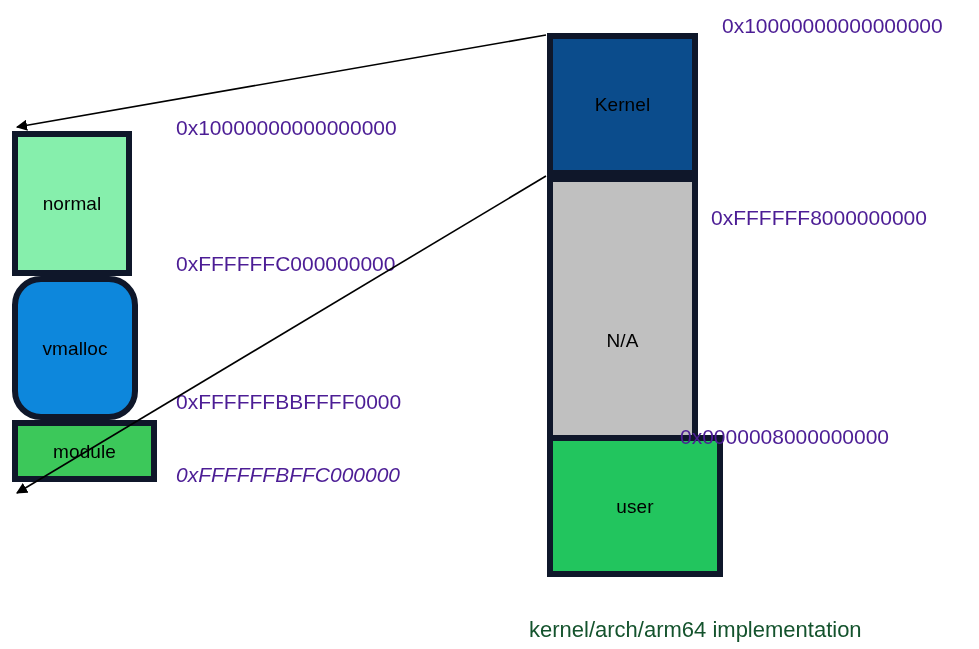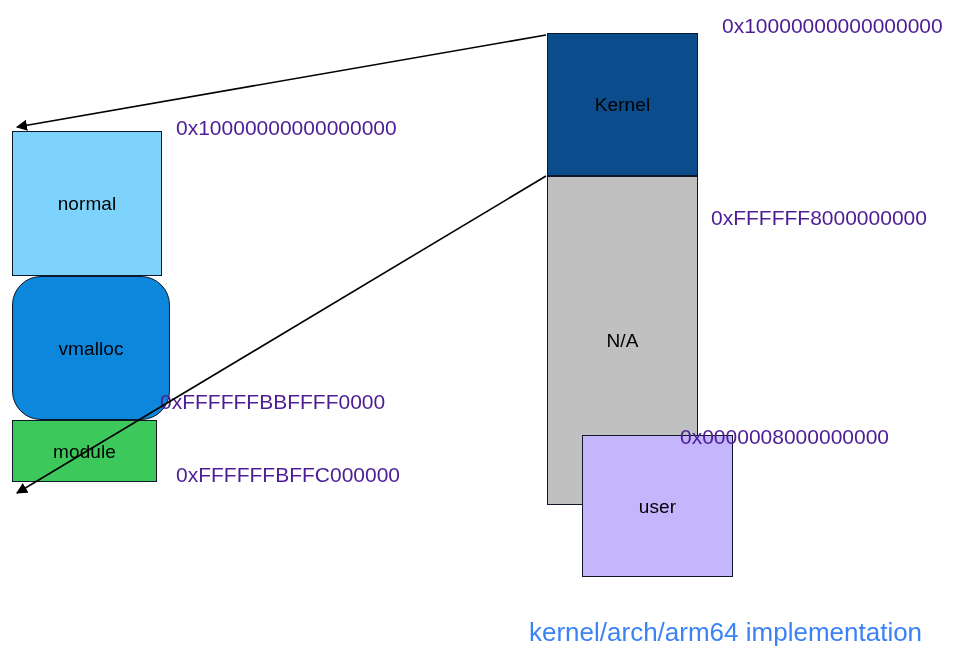--- a/index.html
+++ b/index.html
@@ -25,21 +25,21 @@
   }
 
   
   .bar-column {
     position: absolute;
     box-sizing: border-box;
   }
   .bar-segment {
     position: absolute;
     box-sizing: border-box;
-    border: 1px solid #0f172a;
+    border: 6px solid #0f172a;
     display: flex;
     align-items: center;
     justify-content: center;
   }
   .bar-segment-label {
     font-size: 19px;
     line-height: 1;
     color: #000000;
     font-family: "Liberation Sans", sans-serif;
     letter-spacing: 0.1px;
@@ -52,71 +52,72 @@
     font-size: 21px;
     line-height: 1;
     color: #4c1d95;
     white-space: nowrap;
     font-family: "Liberation Sans", sans-serif;
   }
 
   
   .caption {
     position: absolute;
-    font-size: 26px;
+    font-size: 22px;
     line-height: 1;
-    color: #3b82f6;
+    color: #14532d;
     white-space: nowrap;
     font-family: "Liberation Sans", sans-serif;
   }
 
   
   #arrow-layer {
     position: absolute;
     left: 0; top: 0;
     width: 979px;
     height: 649px;
     pointer-events: none;
   }
 </style>
 </head>
 <body>
 
 <div id="diagram-root">
 
   <div class="bar-column" id="left-column" style="left:12px; top:33px; width:145px; height:580px;">
 
-    <div class="bar-segment" id="seg-normal" style="left: 0px; width: 150px; top: 98px; height: 145px; background: #7dd3fc;">
+    <div class="bar-segment" id="seg-normal" style="left: 0px; width: 120px; top: 98px; height: 145px; background: #86efac;">
       <span class="bar-segment-label">normal</span>
     </div>
 
-    <div class="bar-segment" id="seg-vmalloc" style="left: 0px; width: 158px; top: 243px; height: 144px; background: rgb(13, 135, 220); border-radius: 29px;">
+    <div class="bar-segment" id="seg-vmalloc" style="left: 0px; width: 126px; top: 243px; height: 144px; background: rgb(13, 135, 220); border-radius: 29px;">
       <span class="bar-segment-label">vmalloc</span>
     </div>
 
     <div class="bar-segment" id="seg-module" style="left: 0px; width: 145px; top: 387px; height: 62px; background: rgb(60, 200, 90);">
       <span class="bar-segment-label">module</span>
     </div>
   </div>
 
   <div class="addr-label" id="laddr0" style="left: 176px; top: 117px;">0x10000000000000000</div>
-  <div class="addr-label" id="laddr2" style="left: 160px; top: 391px;">0xFFFFFFBBFFFF0000</div>
-  <div class="addr-label" id="laddr3" style="left: 176px; top: 464px;">0xFFFFFFBFFC000000</div>
+  <div class="addr-label" id="laddr1" style="left: 176px; top: 253px;">0xFFFFFFC000000000</div>
+  <div class="addr-label" id="laddr2" style="left: 176px; top: 391px;">0xFFFFFFBBFFFF0000</div>
+  <div class="addr-label" id="laddr3" style="left: 176px; top: 464px; font-style: italic;">0xFFFFFFBFFC000000</div>
 
   <div class="bar-column" id="right-column" style="left:547px; top:33px; width:151px; height:580px;">
 
     <div class="bar-segment" id="seg-kernel" style="left: 0px; width: 151px; top: 0px; height: 143px; background: rgb(11, 76, 140);">
       <span class="bar-segment-label">Kernel</span>
     </div>
 
     <div class="bar-segment" id="seg-na" style="left: 0px; width: 151px; top: 143px; height: 329px; background: rgb(192, 192, 192);">
       <span class="bar-segment-label">N/A</span>
     </div>
 
-    <div class="bar-segment" id="seg-user" style="left: 0px; width: 151px; top: 402px; height: 142px; background: #c4b5fd; margin-left: 35px;">
+    <div class="bar-segment" id="seg-user" style="left: 0px; width: 176px; top: 402px; height: 142px; background: #22c55e;">
       <span class="bar-segment-label">user</span>
     </div>
   </div>
 
   <div class="addr-label" id="raddr0" style="left: 722px; top: 15px;">0x10000000000000000</div>
   <div class="addr-label" id="raddr1" style="left: 711px; top: 167px; margin-top: 40px;">0xFFFFFF8000000000</div>
   <div class="addr-label" id="raddr2" style="left: 680px; top: 426px;">0x0000008000000000</div>
 
   <svg id="arrow-layer" viewBox="0 0 979 649" width="979" height="649">
     <defs>

